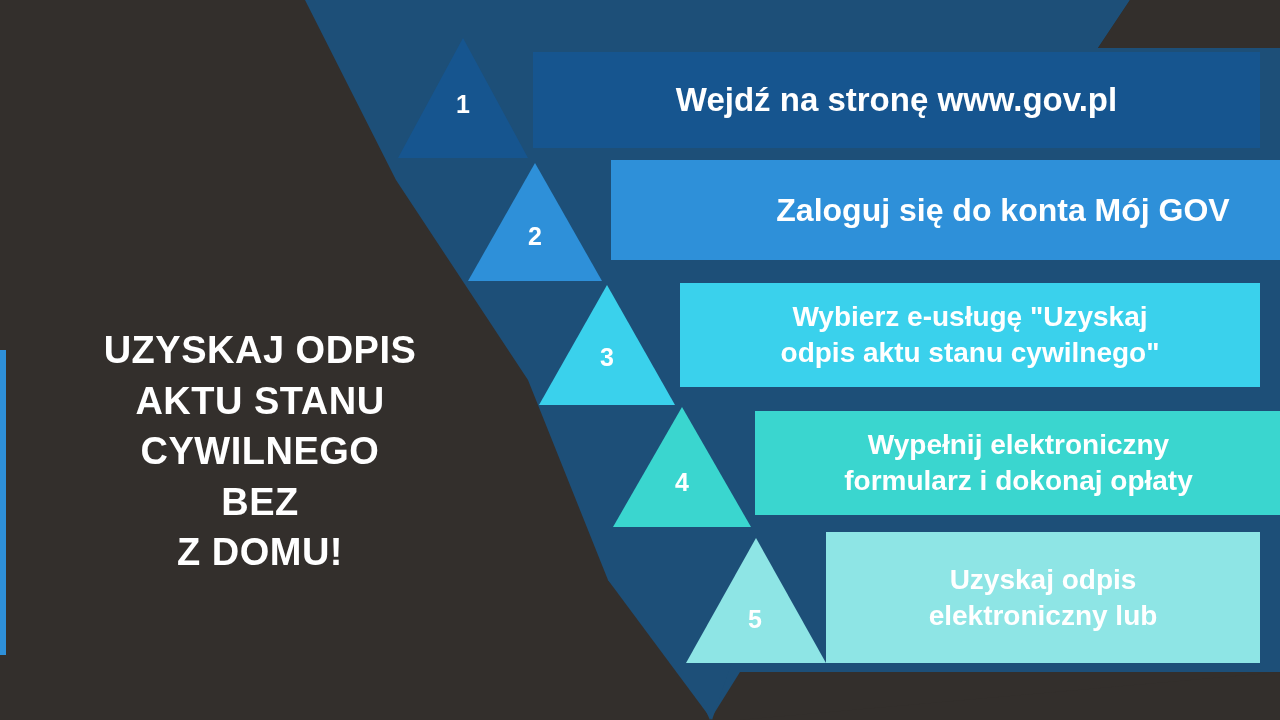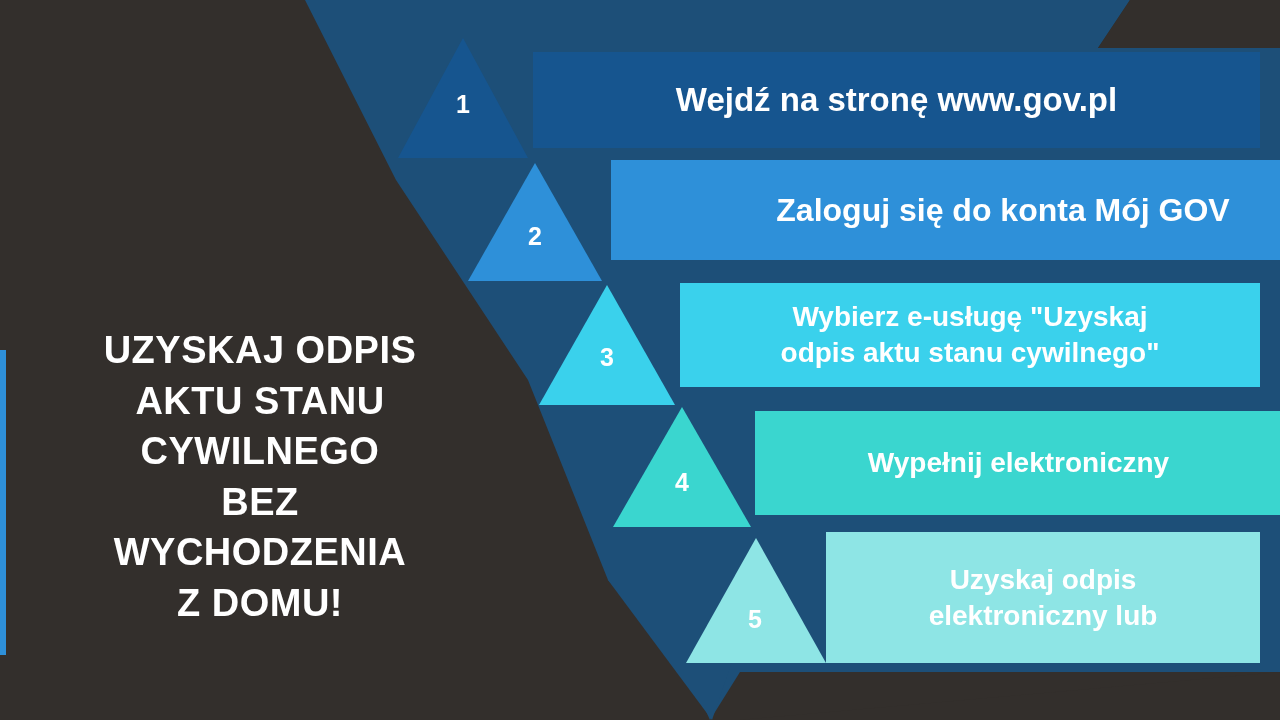--- a/index.html
+++ b/index.html
@@ -100,21 +100,20 @@
     <polygon points="1280,672 1280,720 740,720" fill="#332f2c"></polygon>
   </svg>
 
   <div id="accent-bar"></div>
 
   <div id="headline">
     <span class="hl">UZYSKAJ ODPIS</span>
     <span class="hl">AKTU STANU</span>
     <span class="hl">CYWILNEGO</span>
     <span class="hl">BEZ</span>
-    <span class="hl">WYCHODZENIA</span>
     <span class="hl">Z DOMU!</span>
   </div>
 
   <div class="step">
     <div class="tri" style="left:398px; top:38px; border-width:0 65px 120px 65px; border-bottom-color:#16558f;"></div>
     <div class="tri-num" style="left:443px; top:90px;">1</div>
     <div class="bar" style="left:533px; top:52px; width:727px; height:96px; background:#16558f; font-size:33px; line-height:1.15;">
       <span>
         <span class="ln">Wejdź na stronę www.gov.pl</span>
       </span>
@@ -141,20 +140,21 @@
       </span>
     </div>
   </div>
 
   <div class="step">
     <div class="tri" style="left:613px; top:407px; border-width:0 69px 120px 69px; border-bottom-color:#3ad6cf;"></div>
     <div class="tri-num" style="left:662px; top:468px;">4</div>
     <div class="bar" style="left:755px; top:411px; width:527px; height:104px; background:#3ad6cf; font-size:28px; line-height:1.28;">
       <span>
         <span class="ln">Wypełnij elektroniczny</span>
+        <span class="ln">formularz i dokonaj opłaty</span>
       </span>
     </div>
   </div>
 
   <div class="step">
     <div class="tri" style="left:686px; top:538px; border-width:0 70px 125px 70px; border-bottom-color:#8ee5e5;"></div>
     <div class="tri-num" style="left:735px; top:605px;">5</div>
     <div class="bar" style="left:826px; top:532px; width:434px; height:131px; background:#8ee5e5; font-size:28px; line-height:1.28;">
       <span>
         <span class="ln">Uzyskaj odpis</span>

